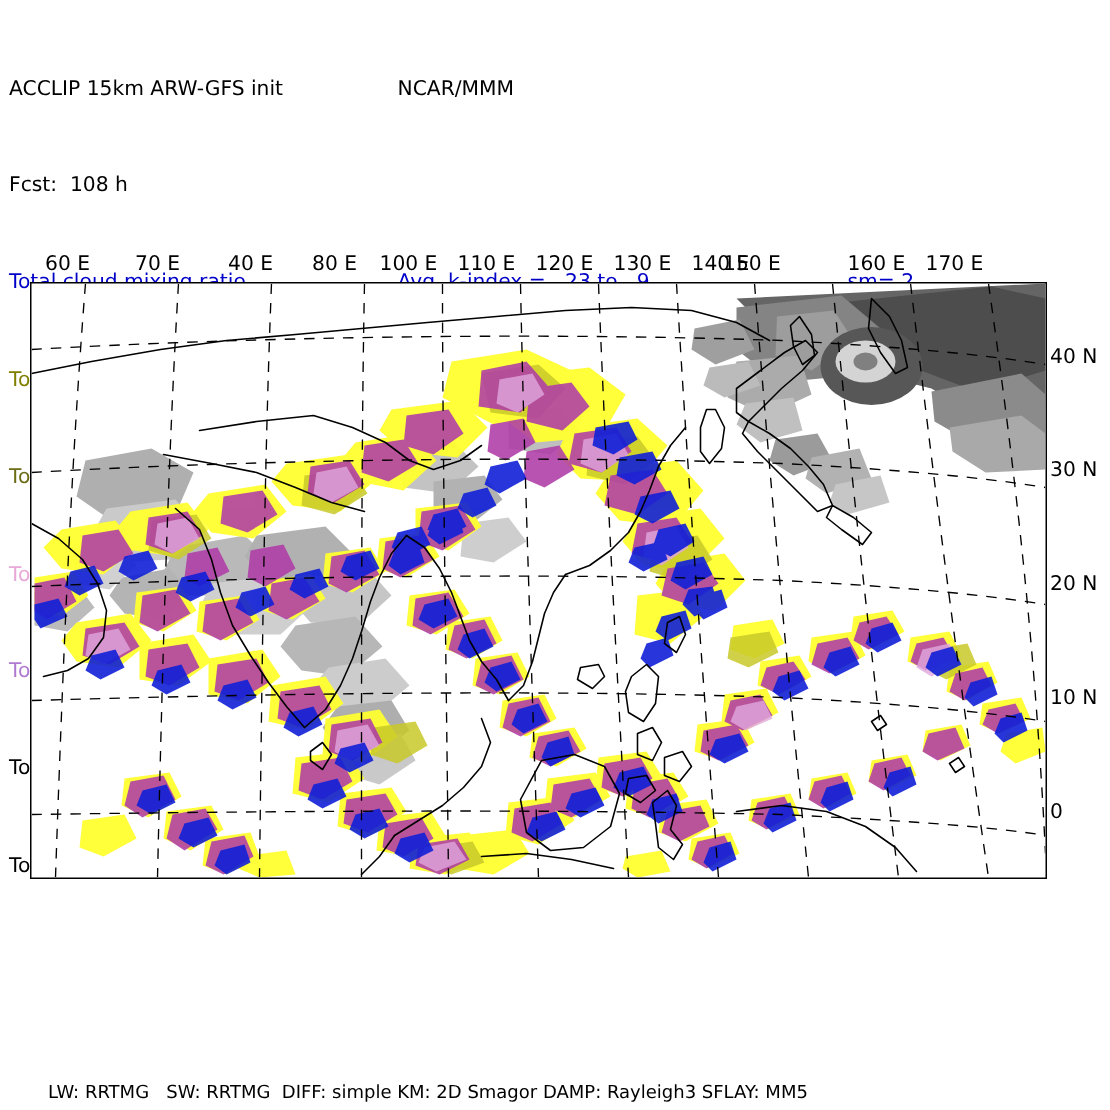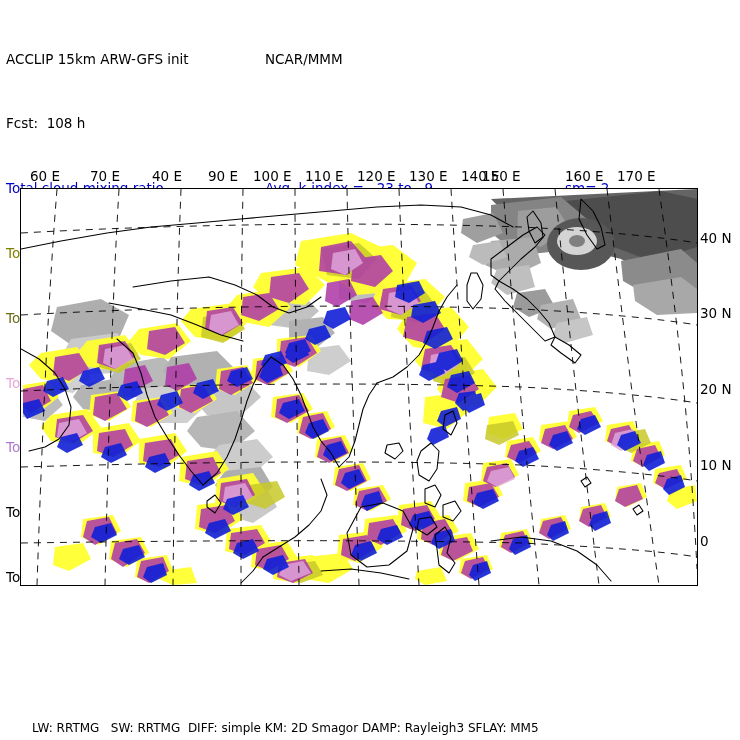--- a/index.html
+++ b/index.html
@@ -165,21 +165,21 @@
       <span class="col-b c-black">Avg, k-index =  50 to  44</span>
       <span class="col-c2 c-black">sm= 2</span>
     </div>
 
   </div>
 
   <div class="lon-axis">
     <span style="left:30px">60 E</span>
     <span style="left:90px">70 E</span>
     <span style="left:152px">40 E</span>
-    <span style="left:208px">90 E</span>
+    <span style="left:208px">80 E</span>
     <span style="left:253px">100 E</span>
     <span style="left:305px">110 E</span>
     <span style="left:357px">120 E</span>
     <span style="left:409px">130 E</span>
     <span style="left:461px">140 E</span>
     <span style="left:482px">150 E</span>
     <span style="left:565px">160 E</span>
     <span style="left:617px">170 E</span>
   </div>
 

